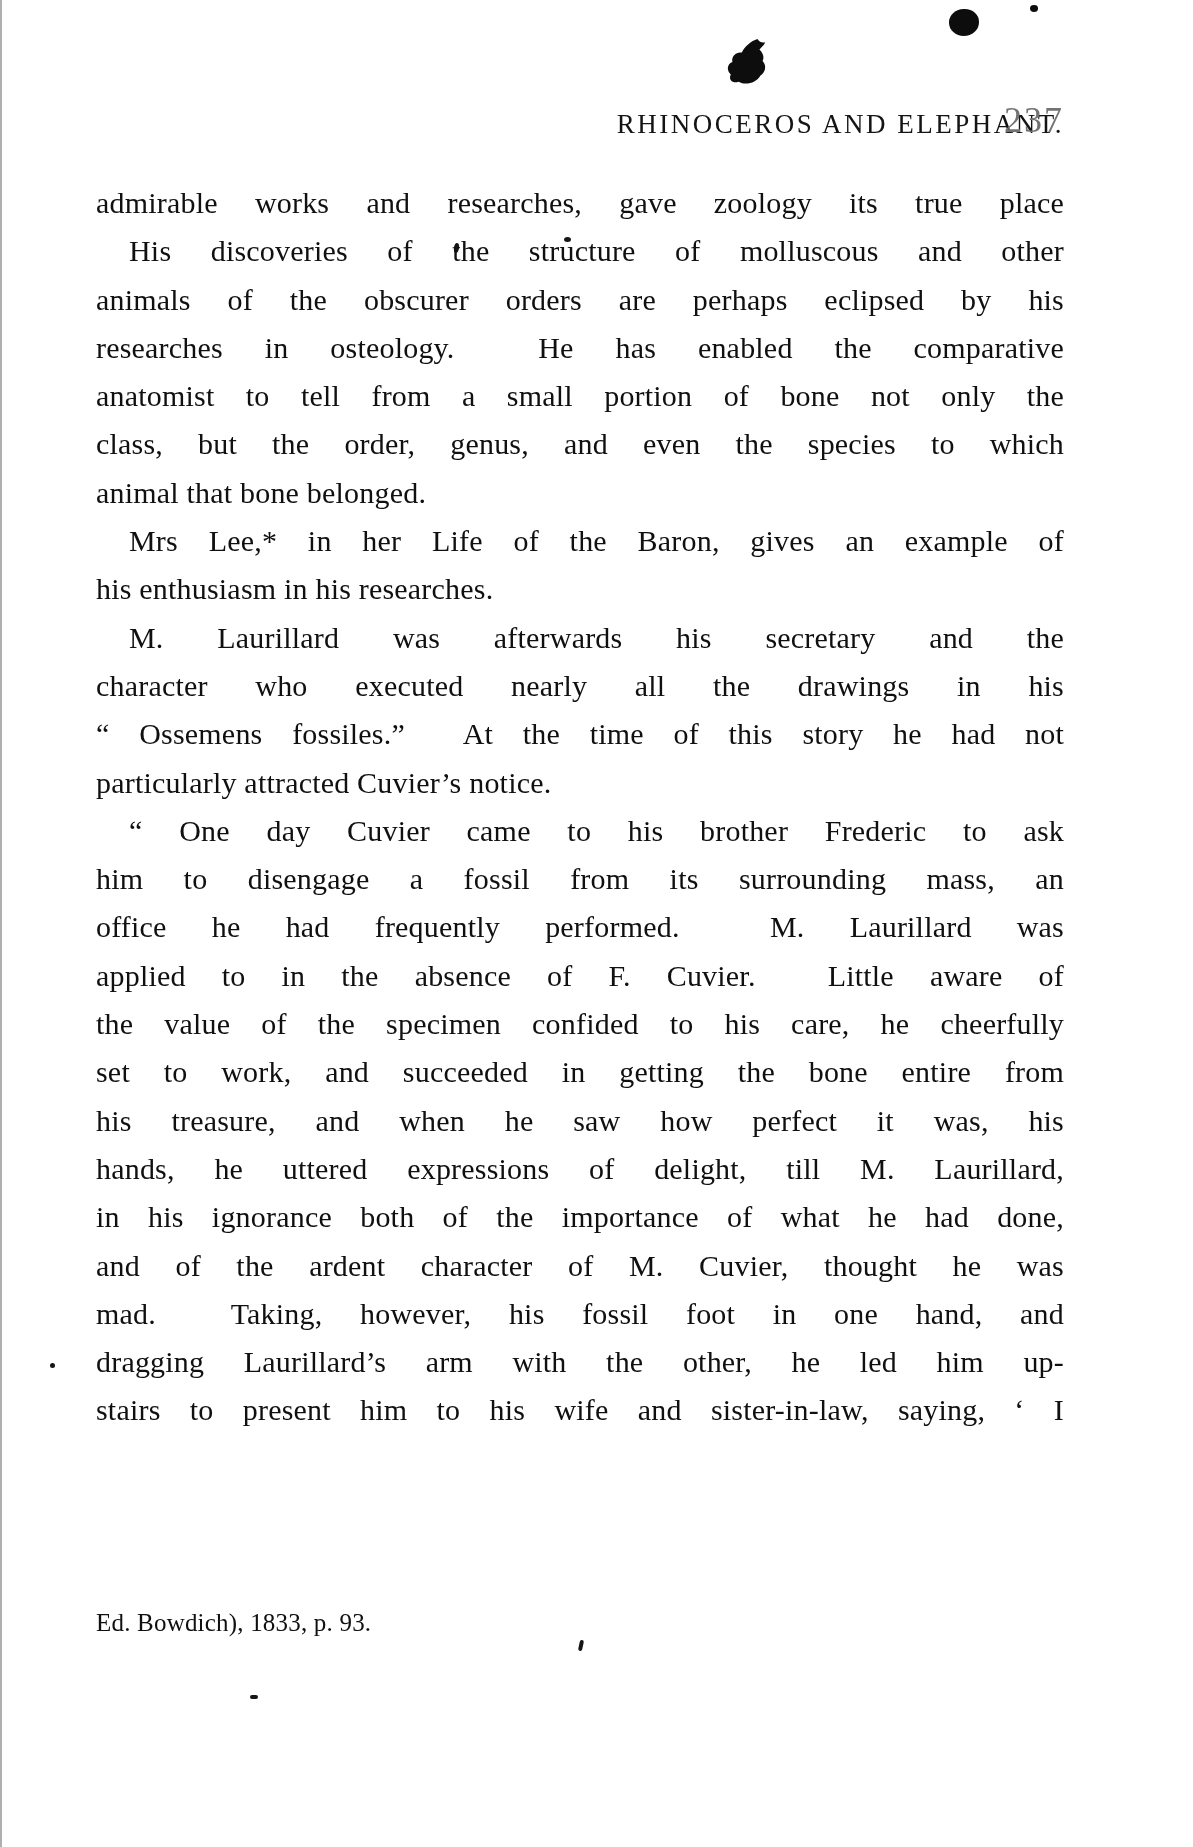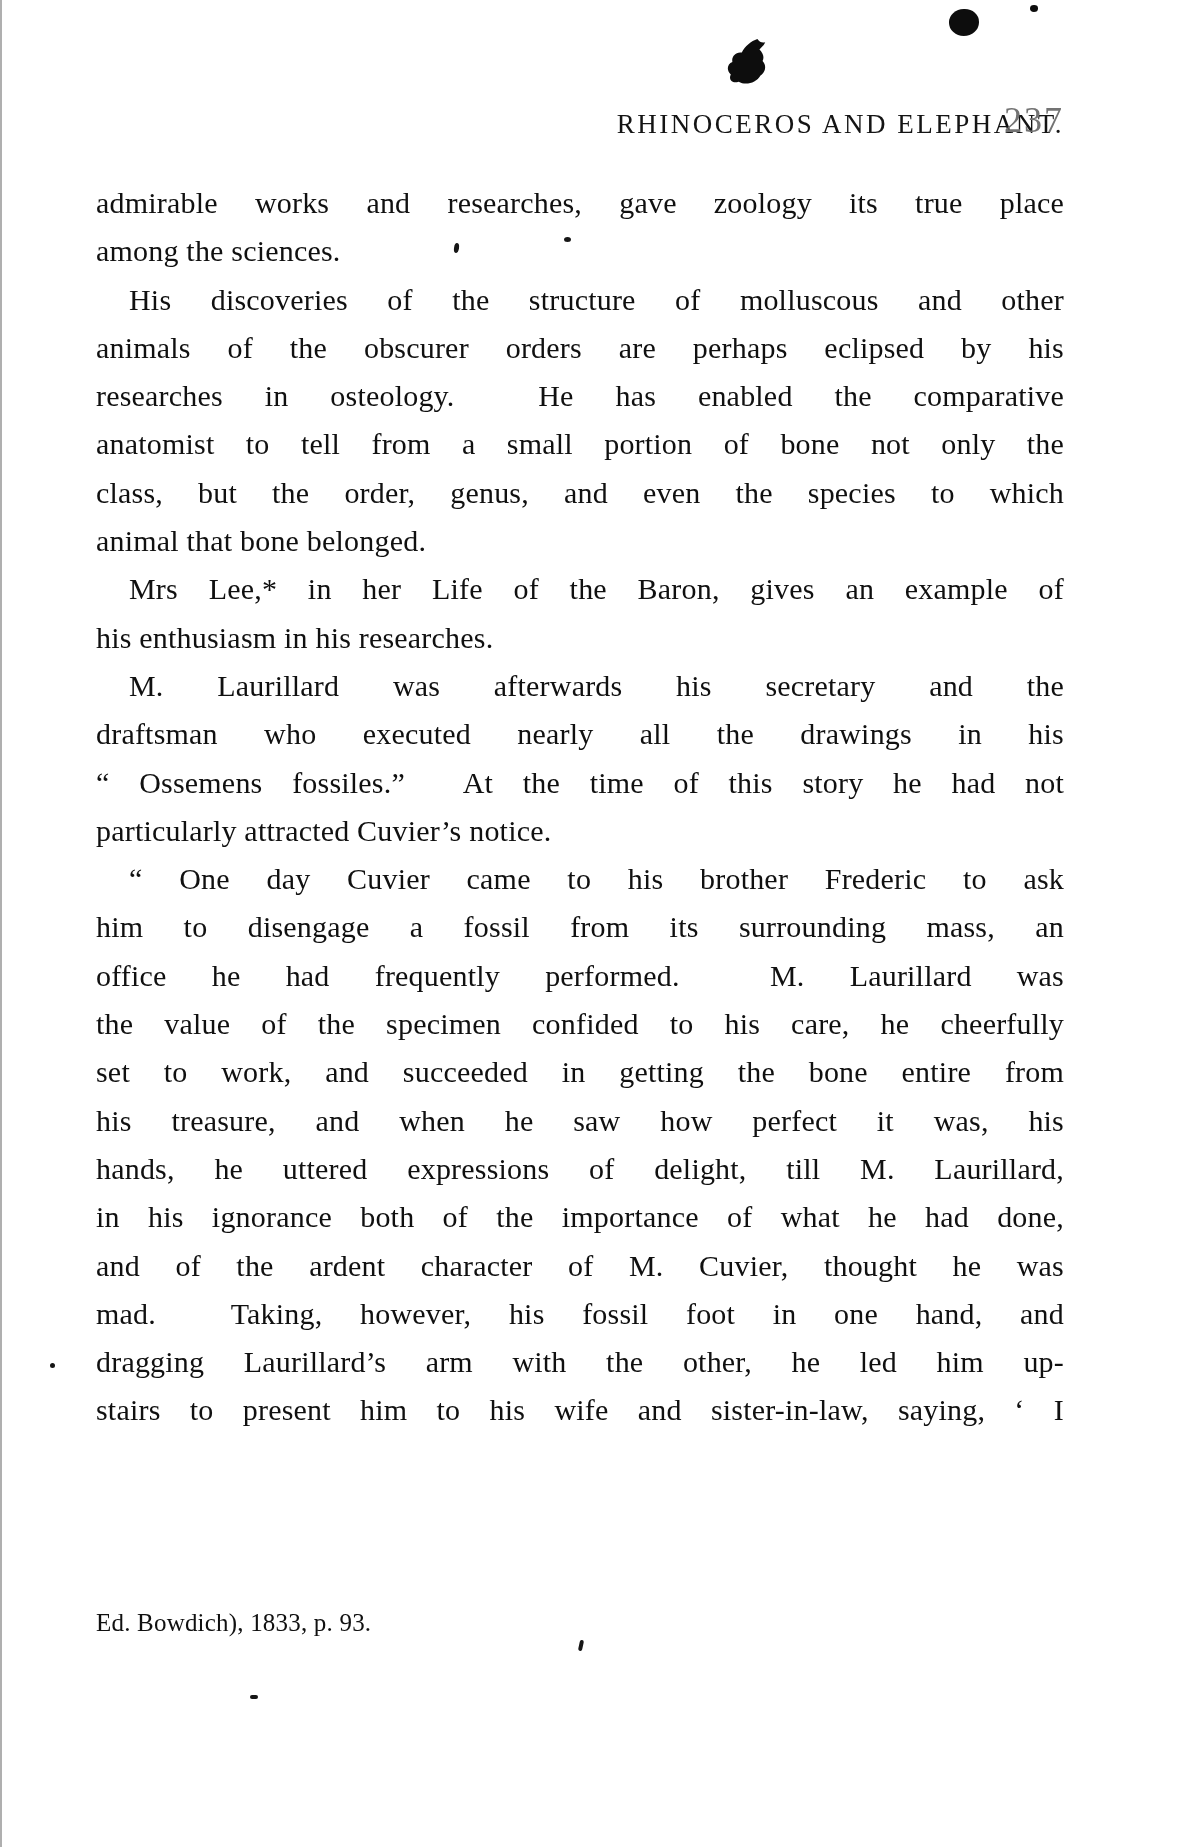--- a/index.html
+++ b/index.html
@@ -61,36 +61,36 @@
   <div class="speck" style="left:250px;top:1695px;width:8px;height:4px;border-radius:2px;"></div>
   <div class="speck" style="left:579px;top:1640px;width:4px;height:11px;border-radius:2px;transform:rotate(12deg);"></div>
 
   <div class="running-header">
     <span class="header-title">RHINOCEROS AND ELEPHANT.</span>
     <span class="page-number">237</span>
   </div>
 
   <div class="body-text">
     <div class="ln j">admirable works and researches, gave zoology its true place</div>
-    <div class="ln last">among the sciences.</div>
     <div class="ln j indent">His discoveries of the structure of molluscous and other</div>
     <div class="ln j">animals of the obscurer orders are perhaps eclipsed by his</div>
     <div class="ln j">researches in osteology.&nbsp; He has enabled the comparative</div>
     <div class="ln j">anatomist to tell from a small portion of bone not only the</div>
     <div class="ln j">class, but the order, genus, and even the species to which</div>
     <div class="ln last">animal that bone belonged.</div>
     <div class="ln j indent">Mrs Lee,* in her Life of the Baron, gives an example of</div>
     <div class="ln last">his enthusiasm in his researches.</div>
     <div class="ln j indent">M. Laurillard was afterwards his secretary and the</div>
-    <div class="ln j">draftsman who executed nearly all the drawings in his</div>
+    <div class="ln j">character who executed nearly all the drawings in his</div>
     <div class="ln j">“ Ossemens fossiles.”&nbsp; At the time of this story he had not</div>
     <div class="ln last">particularly attracted Cuvier’s notice.</div>
     <div class="ln j indent">“ One day Cuvier came to his brother Frederic to ask</div>
     <div class="ln j">him to disengage a fossil from its surrounding mass, an</div>
     <div class="ln j">office he had frequently performed.&nbsp; M. Laurillard was</div>
+    <div class="ln j">applied to in the absence of F. Cuvier.&nbsp; Little aware of</div>
     <div class="ln j">the value of the specimen confided to his care, he cheerfully</div>
     <div class="ln j">set to work, and succeeded in getting the bone entire from</div>
     <div class="ln j">his treasure, and when he saw how perfect it was, his</div>
     <div class="ln j">hands, he uttered expressions of delight, till M. Laurillard,</div>
     <div class="ln j">in his ignorance both of the importance of what he had done,</div>
     <div class="ln j">and of the ardent character of M. Cuvier, thought he was</div>
     <div class="ln j">mad.&nbsp; Taking, however, his fossil foot in one hand, and</div>
     <div class="ln j">dragging Laurillard’s arm with the other, he led him up-</div>
     <div class="ln j">stairs to present him to his wife and sister-in-law, saying, ‘ I</div>
   </div>

